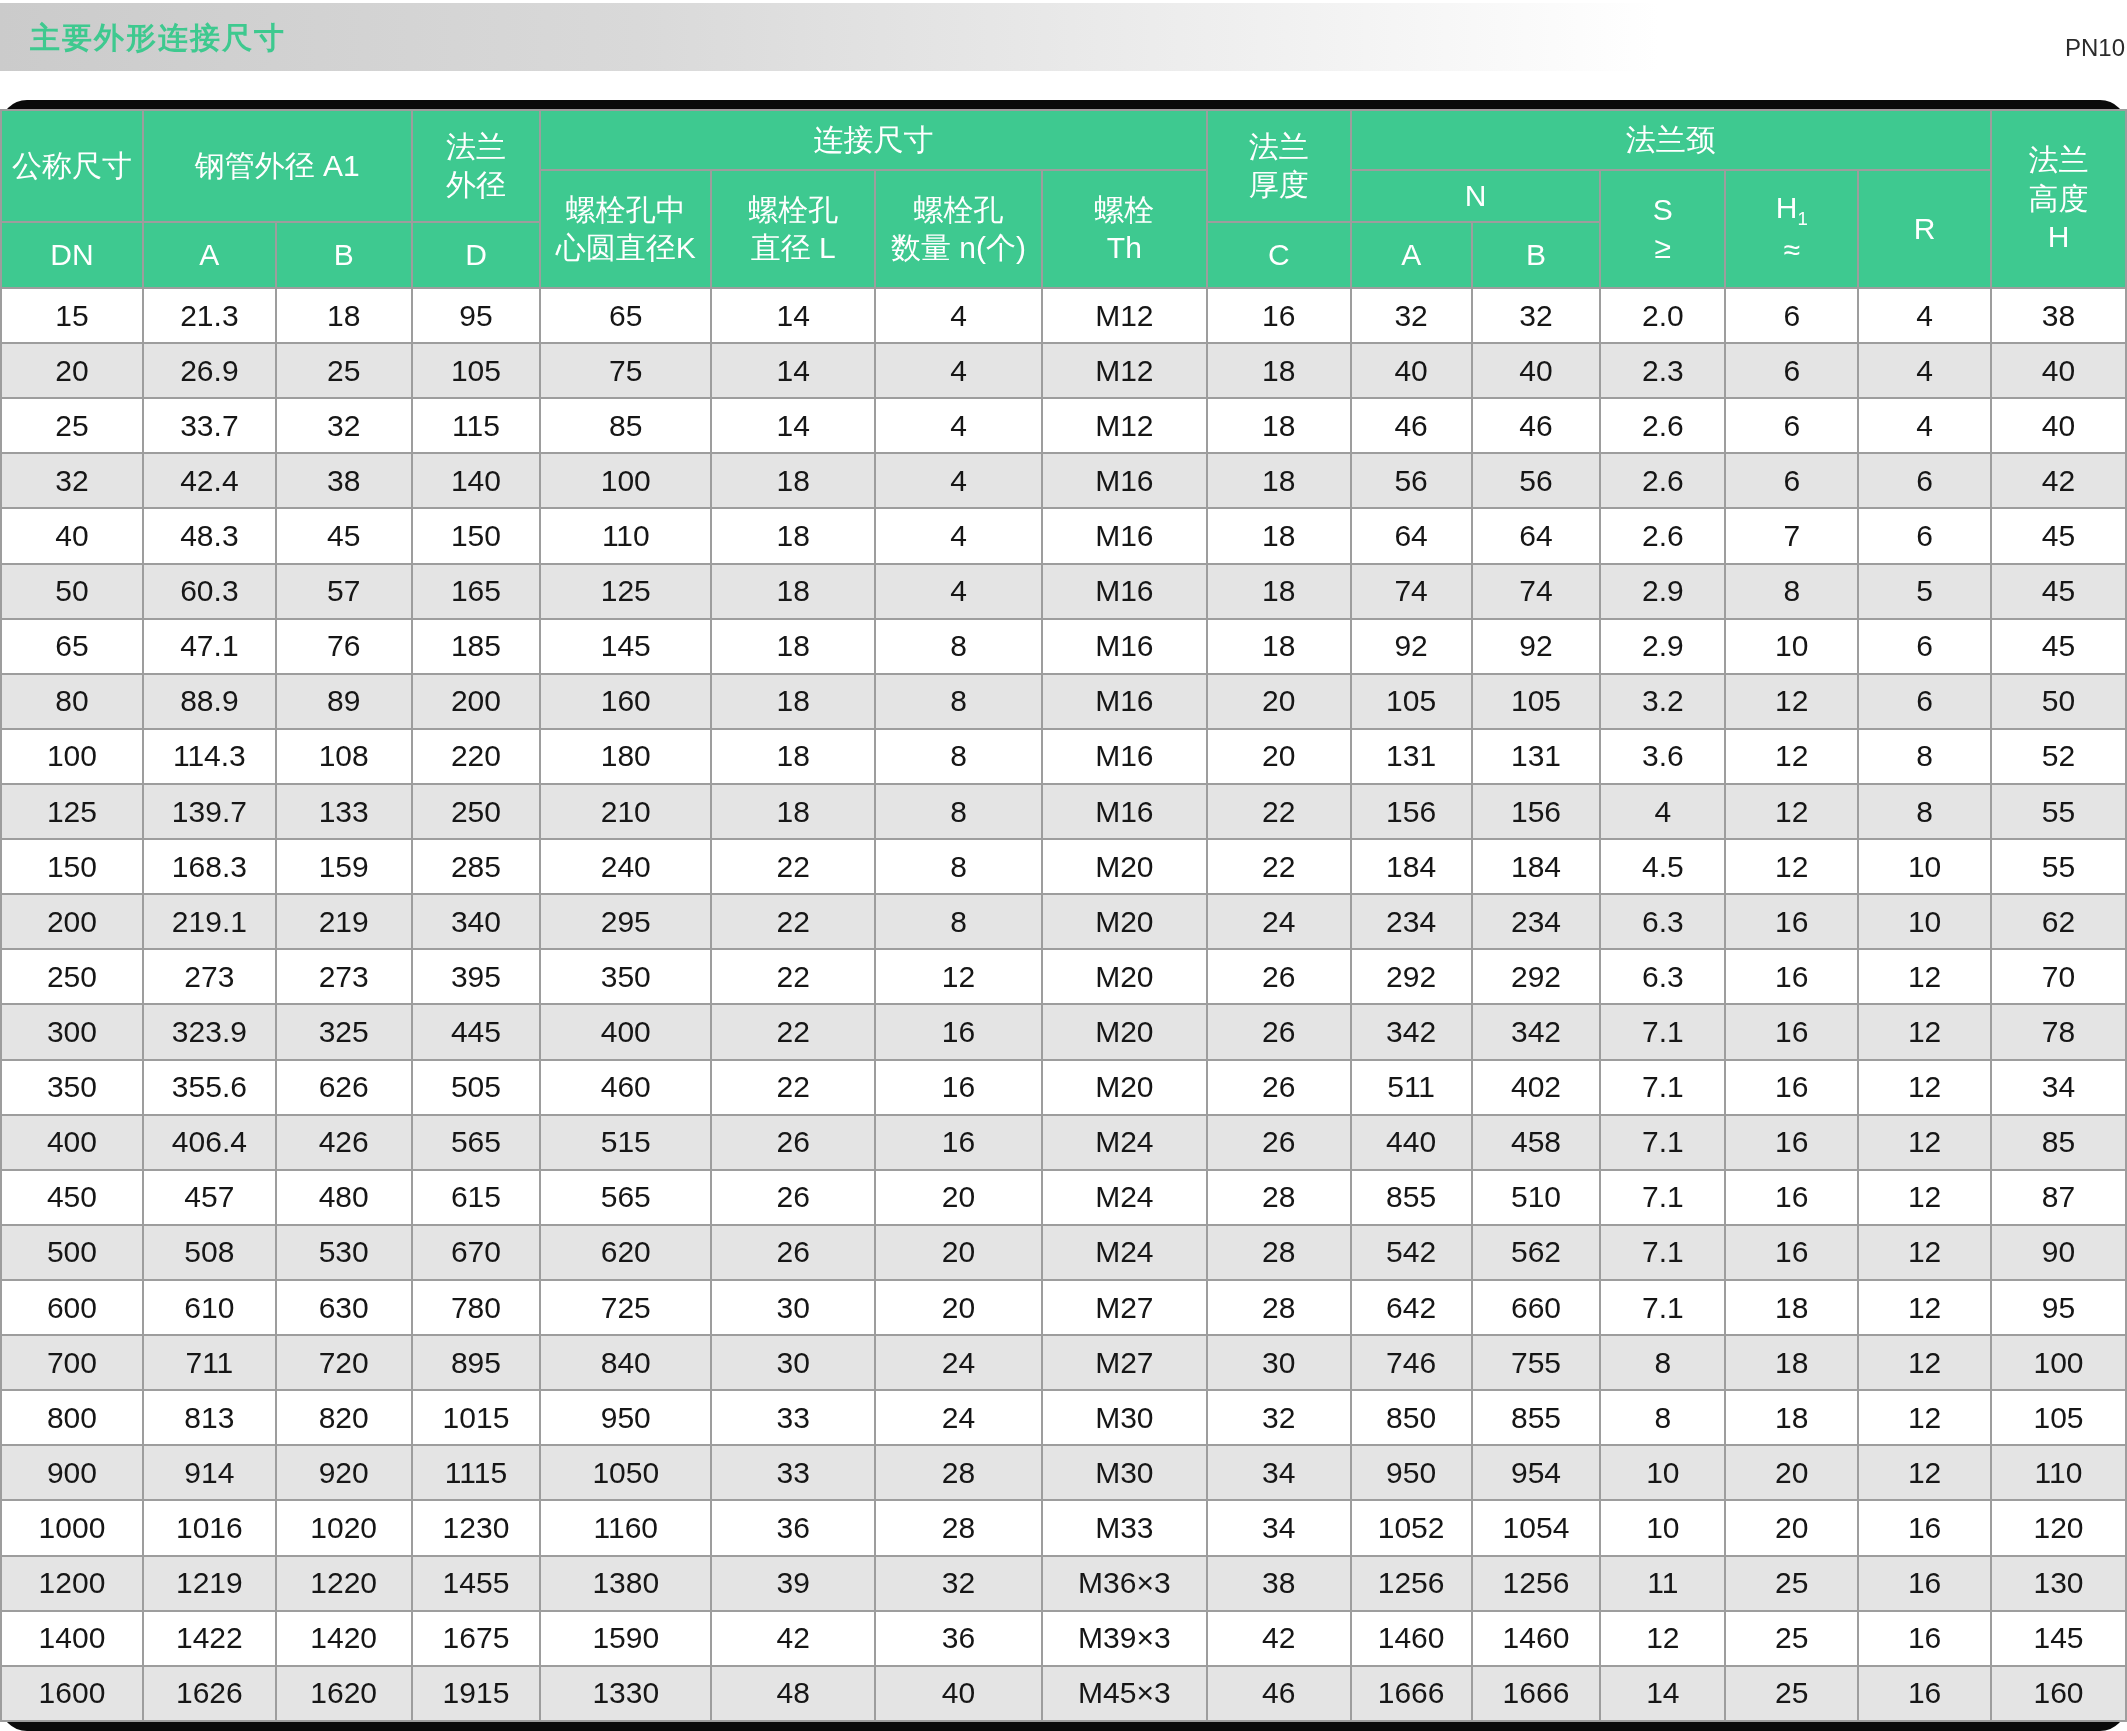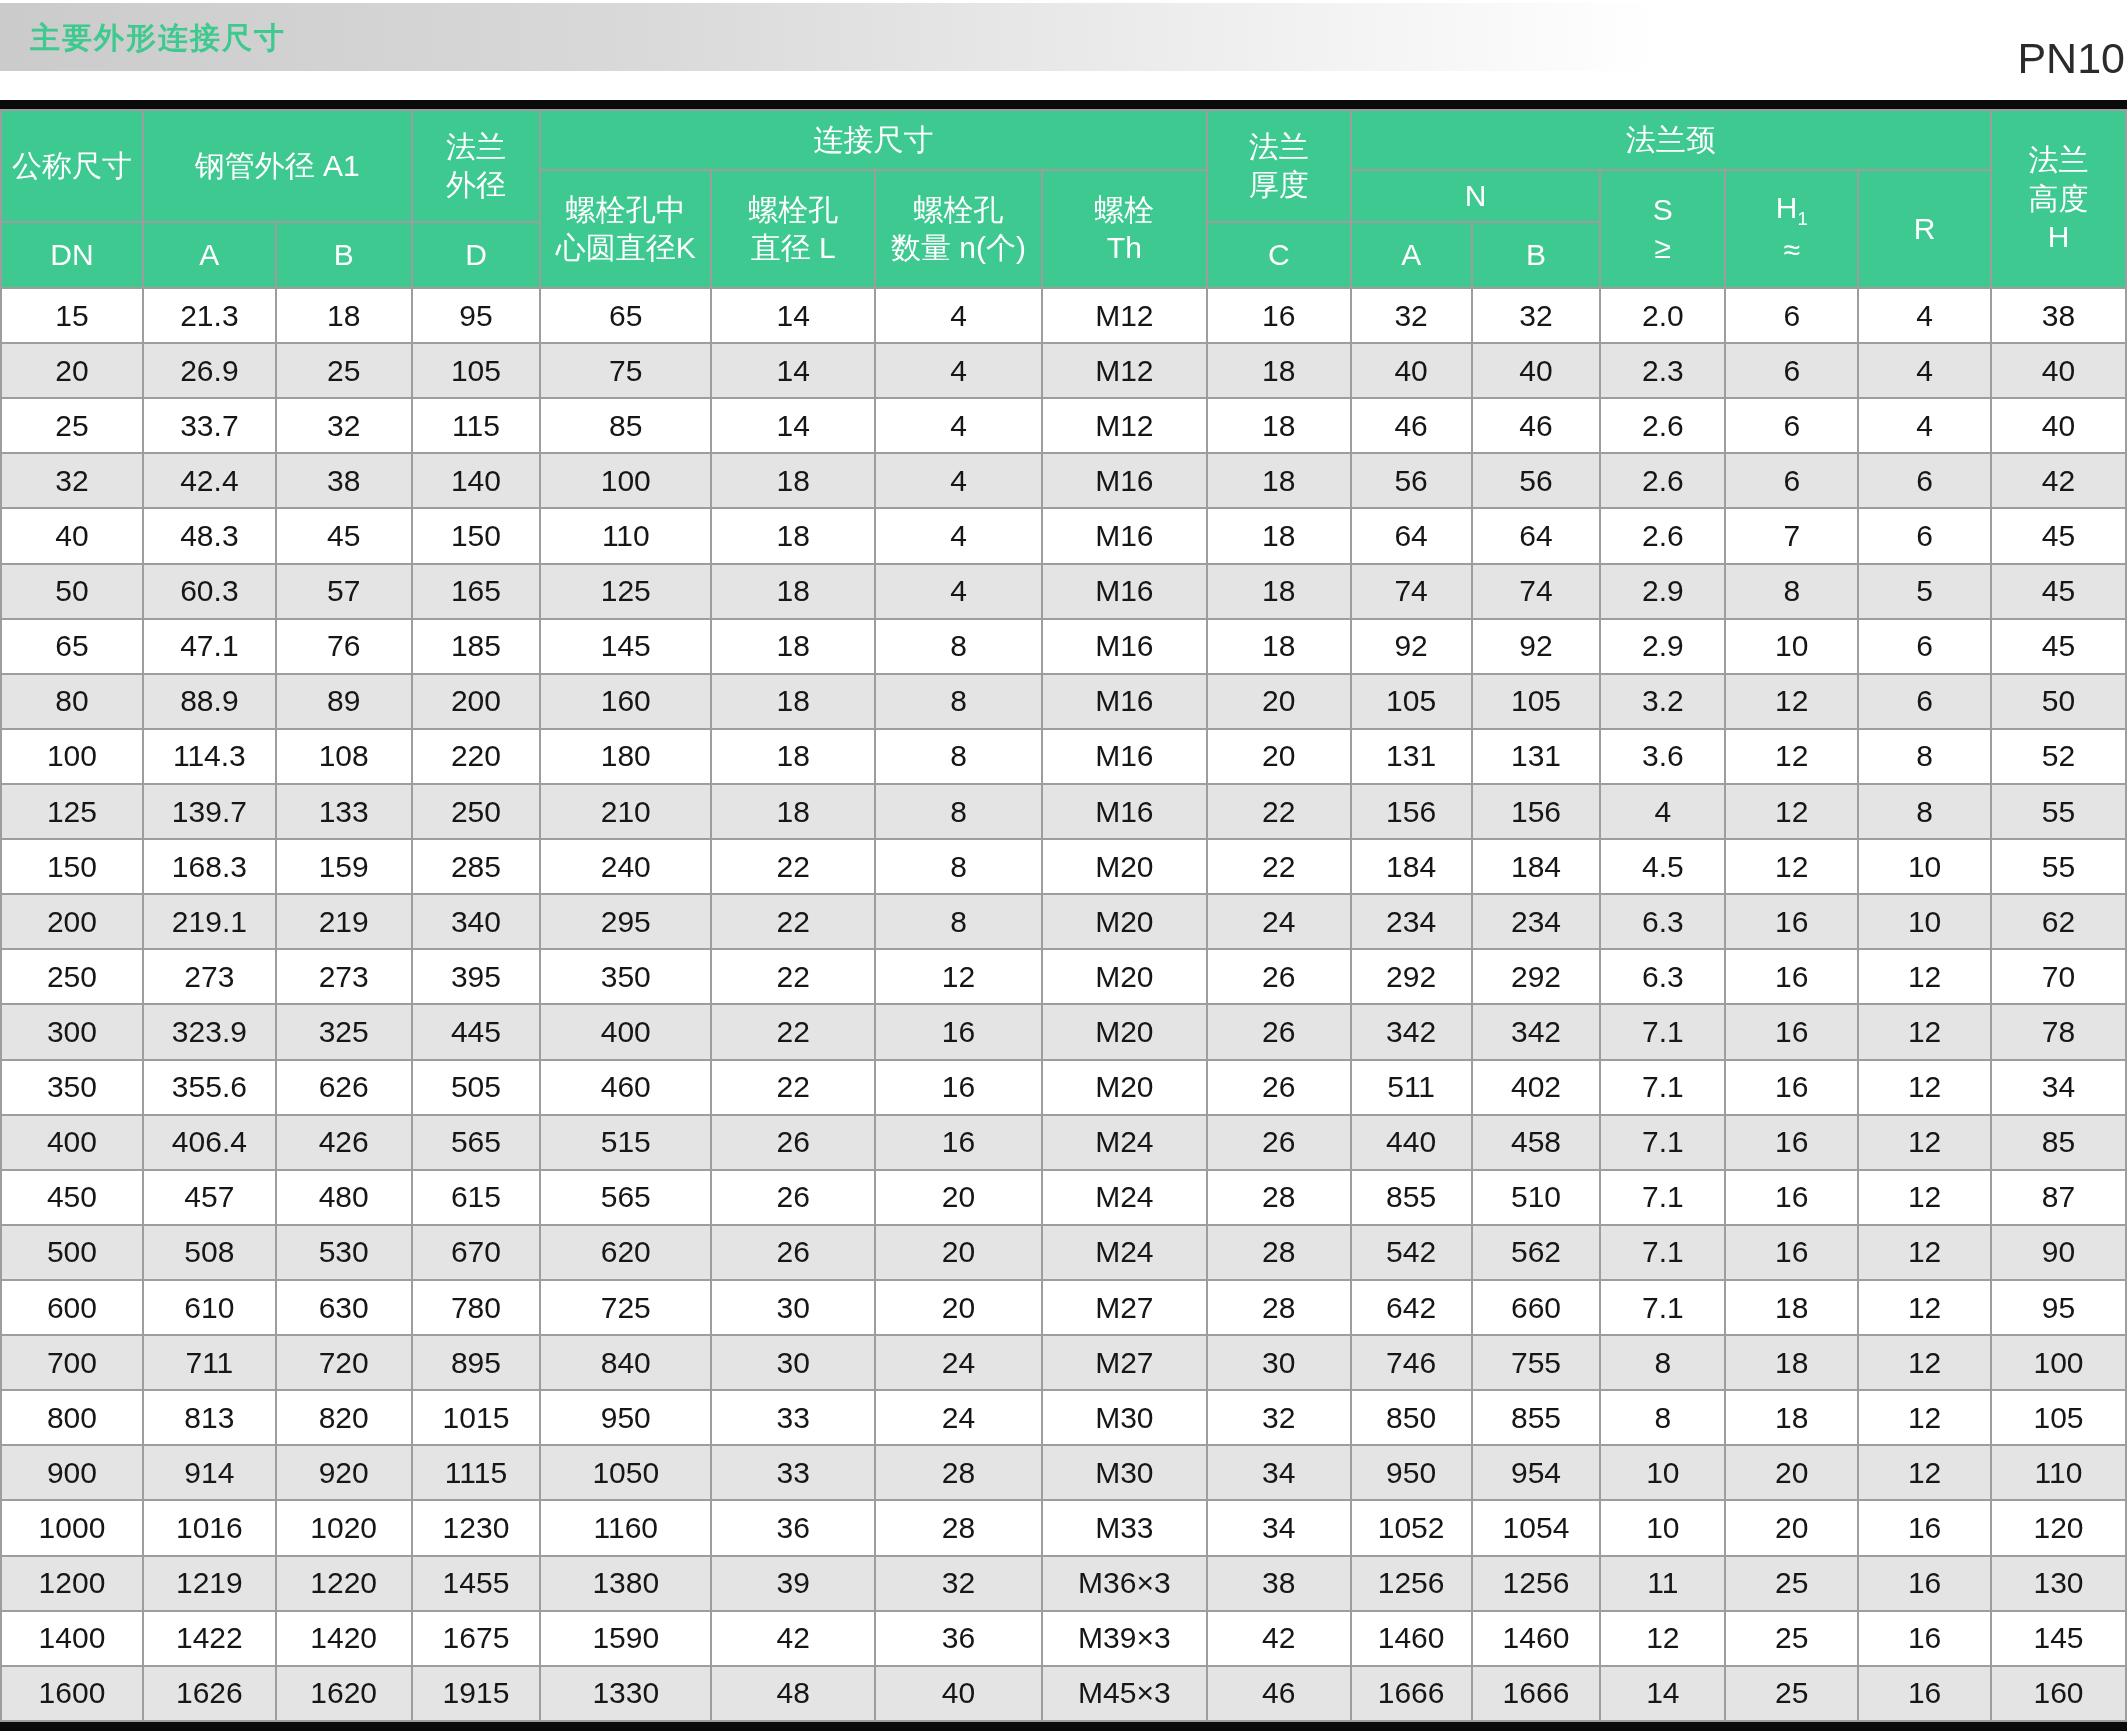--- a/index.html
+++ b/index.html
@@ -12,27 +12,28 @@
   .title-bar{
     position:absolute;left:0;top:3px;width:100%;height:68px;
     background:linear-gradient(to right,#cbcbcb 0%,#d9d9d9 30%,#efefef 58%,#ffffff 78%);
   }
   .title-text{
     position:absolute;left:30px;top:0;height:68px;line-height:70px;
     font-size:30px;font-weight:bold;color:#3ec98f;letter-spacing:2px;
   }
   .pn-label{
     position:absolute;top:34px;right:2px;
-    font-size:43px;color:#2b2b2b;
+    font-size:24px;color:#2b2b2b;
   }
   
   .table-wrap{
     position:absolute;left:0;top:100px;width:2127px;
     border-top:9px solid #0a0a0a;border-bottom:9px solid #0a0a0a;
     box-sizing:border-box;
+    border-radius:27px;
   }
   table.spec{
     width:100%;height:1613px;
     border-collapse:collapse;table-layout:fixed;
   }
   .spec th,.spec td{
     border:2px solid #9d9d9d;
     text-align:center;vertical-align:middle;
     padding:0;overflow:hidden;
   }

